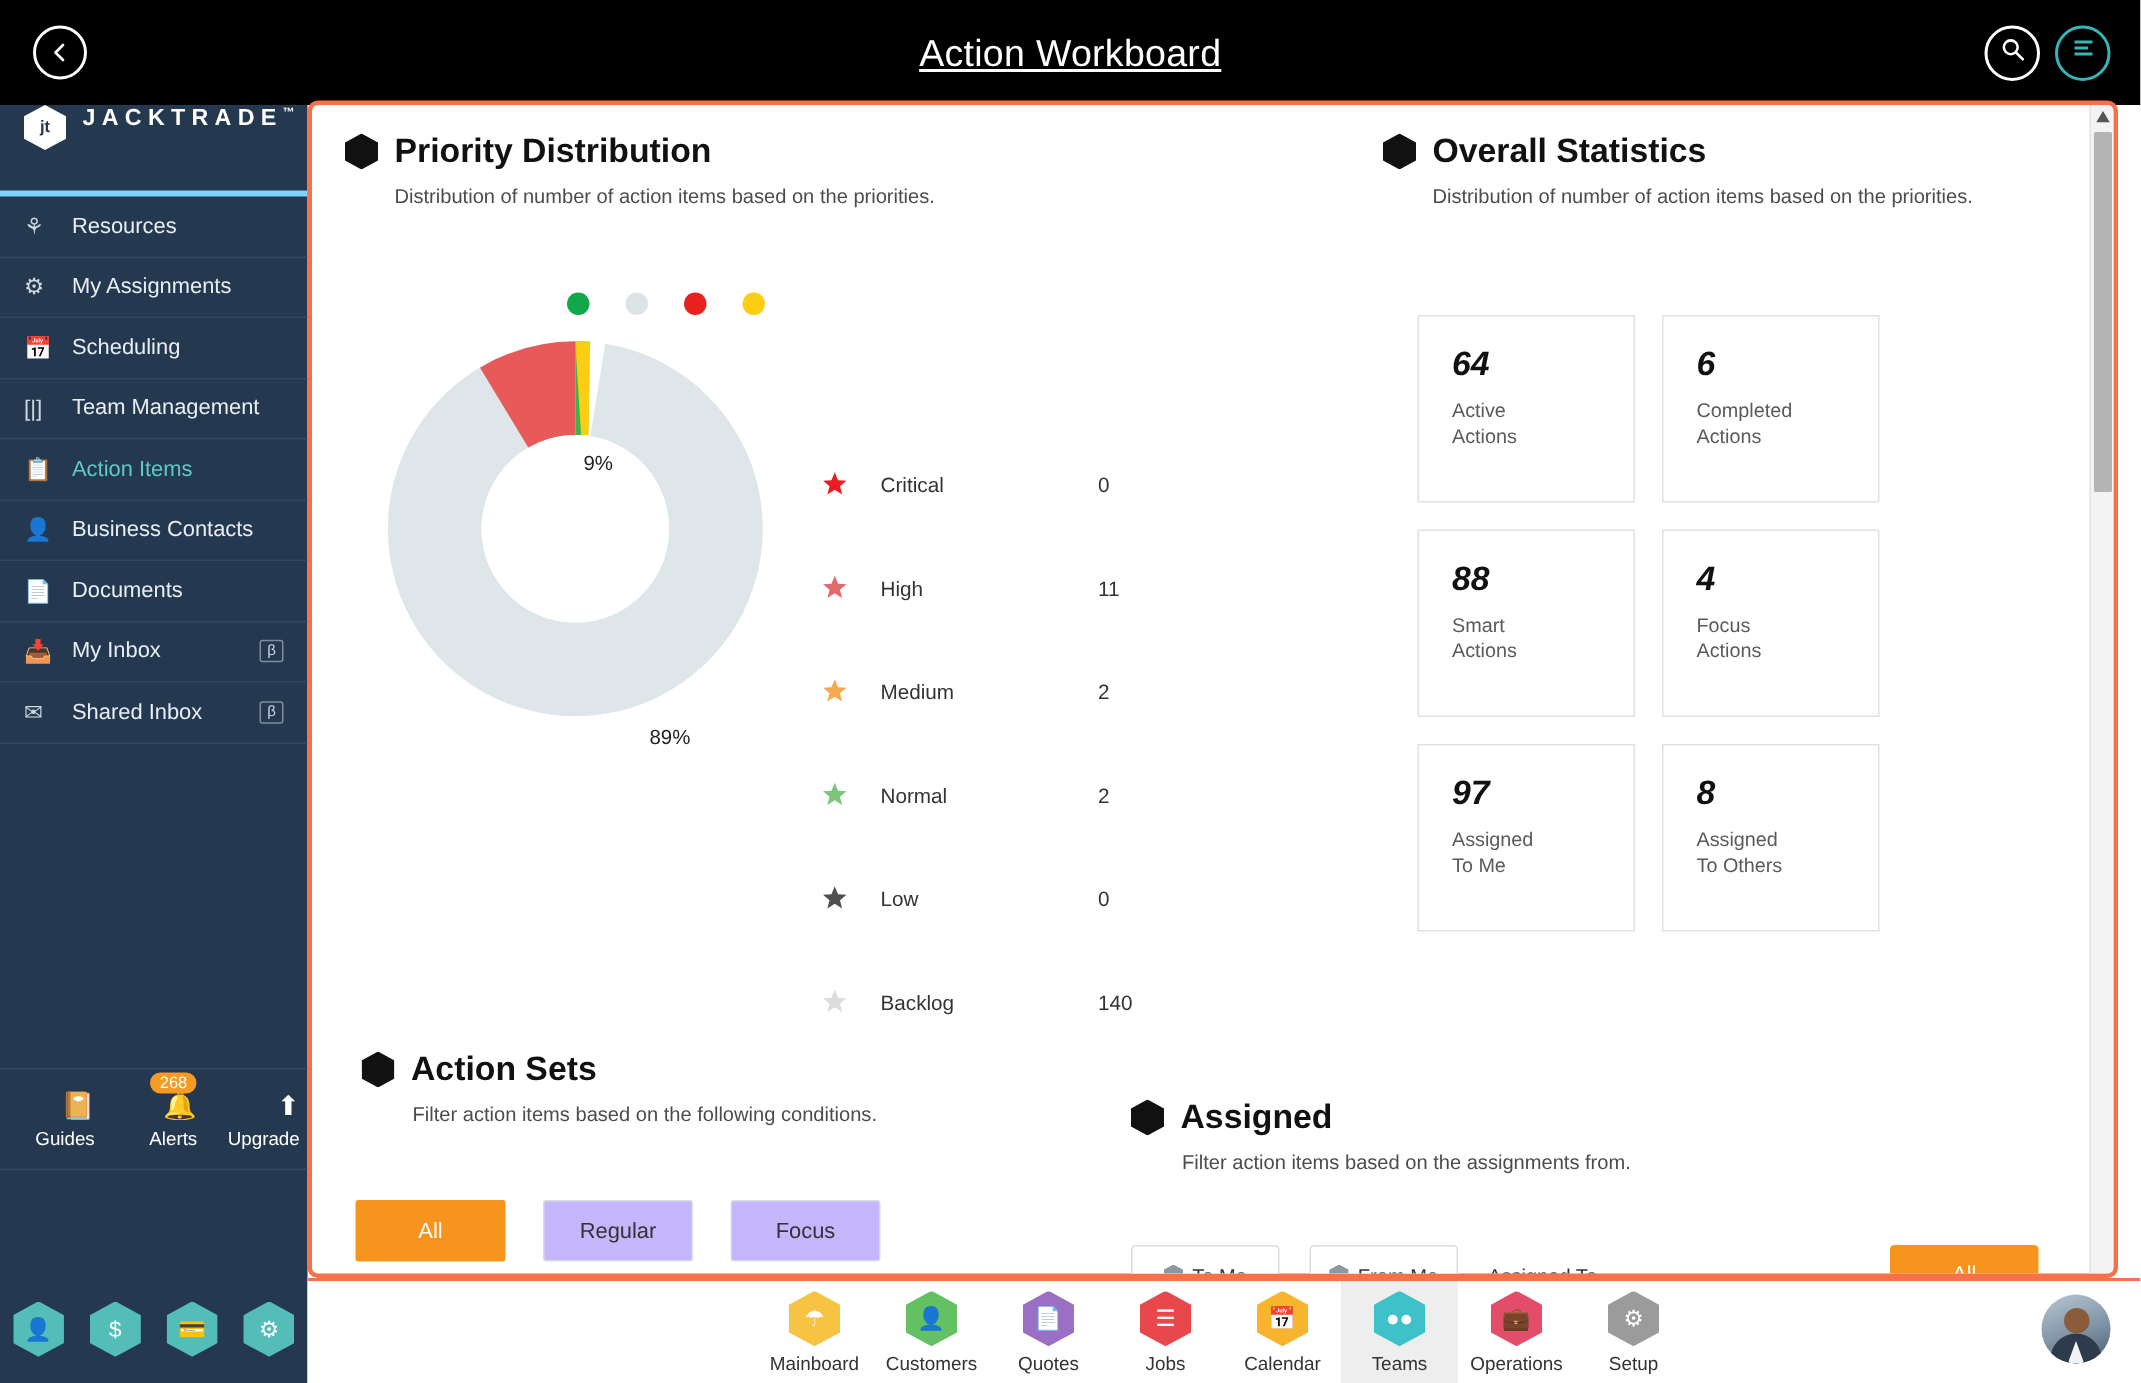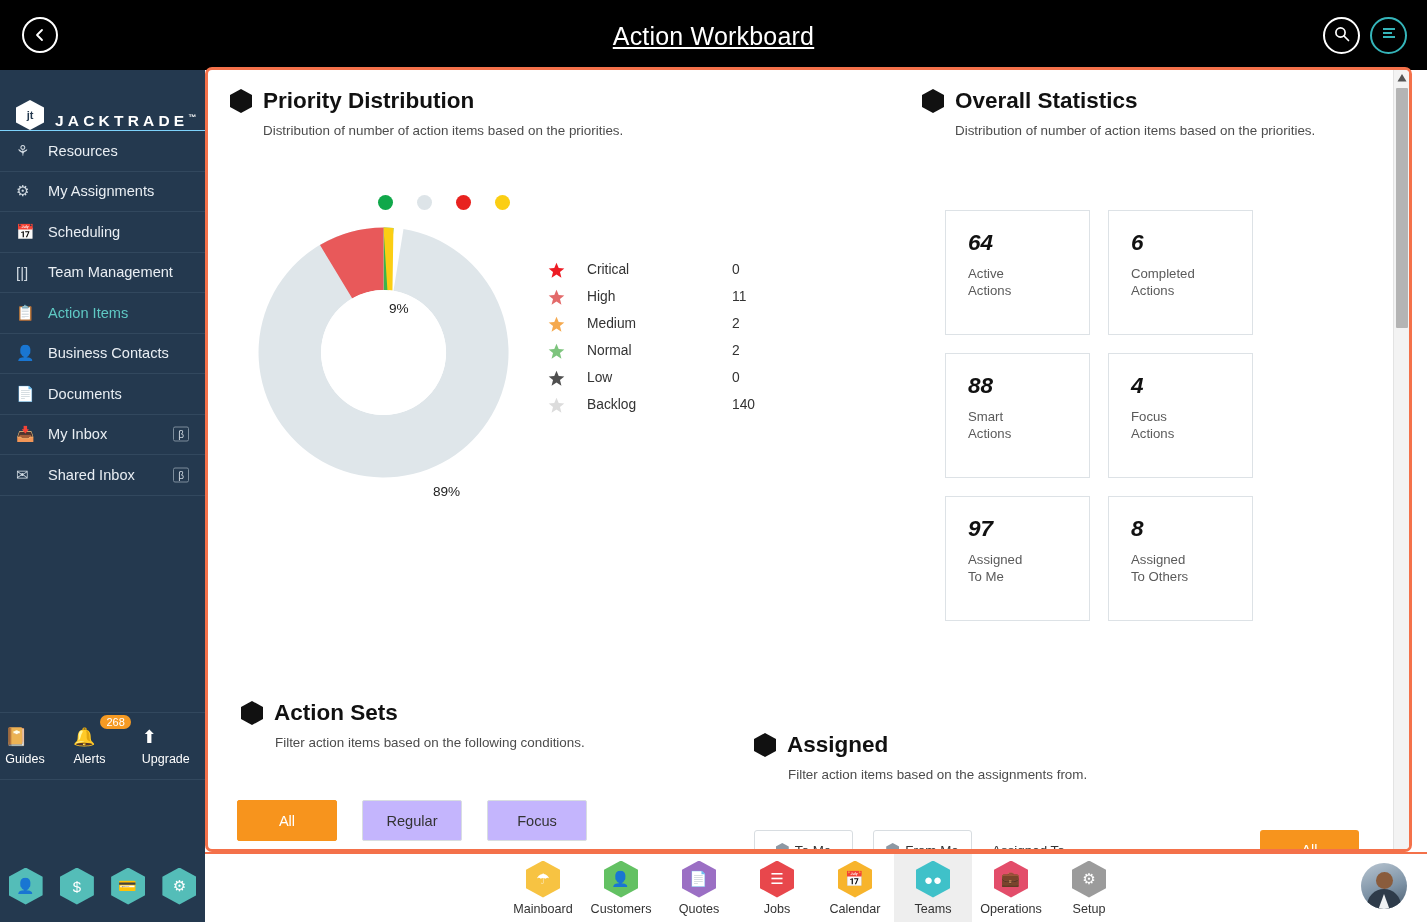--- a/index.html
+++ b/index.html
@@ -35,22 +35,22 @@
   }
   .hdr-circle.search { border:2px solid #ffffff; }
   .hdr-circle.menu   { border:2px solid #35b5ba; }
 
   
   .sidebar {
     position:absolute; left:0; top:70px; width:205px; height:782px;
     background:#24394f;
   }
   .brand {
-    height:61px; display:flex; align-items:flex-end; gap:11px; padding-left:16px;
-    border-bottom:1px solid #7dd3fc;
+    height:61px; display:flex; align-items:flex-start; gap:11px; padding-left:16px;
+    border-bottom:4px solid #7dd3fc;
   }
   .brand-hex {
     width:28px; height:30px; background:#ffffff;
     clip-path:polygon(50% 0%,100% 25%,100% 75%,50% 100%,0% 75%,0% 25%);
     display:flex; align-items:center; justify-content:center;
     color:#24394f; font-size:11px; font-weight:bold;
   }
   .brand-name {
     color:#ffffff; font-size:15.5px; font-weight:bold; letter-spacing:4.2px;
   }
@@ -70,21 +70,21 @@
     position:absolute; right:16px; top:50%; transform:translateY(-50%);
     border:1px solid #7c8d9c; color:#cfd8e0; font-size:10px;
     padding:1px 4px; border-radius:2px; line-height:1.1;
   }
 
   .side-bottom {
     position:absolute; bottom:72px; left:0; width:205px; height:68px;
     display:flex; justify-content:space-around; align-items:center;
     border-top:1px solid #32485e; border-bottom:1px solid #32485e;
   }
-  .sb-item { text-align:left; cursor:pointer; position:relative; width:58px; }
+  .sb-item { text-align:right; cursor:pointer; position:relative; width:58px; }
   .sb-ico { color:#ffffff; font-size:18px; height:22px; }
   .sb-lbl { color:#ffffff; font-size:12.5px; margin-top:4px; }
   .sb-badge {
     position:absolute; top:-11px; left:50%; margin-left:-2px;
     background:#f59a23; color:#ffffff; font-size:11px;
     border-radius:9px; padding:1px 6px; font-weight:500;
   }
   .side-hexrow {
     position:absolute; bottom:0; left:0; width:205px; height:72px;
     display:flex; justify-content:space-around; align-items:center;
@@ -120,21 +120,21 @@
   .dots-row {
     position:absolute; left:170px; top:125px; display:flex; gap:24px;
   }
   .dot { width:15px; height:15px; border-radius:50%; }
 
   .donut-wrap { position:absolute; left:48px; top:155px; width:255px; height:255px; }
   .pct-9  { position:absolute; left:133px; top:76px; font-size:13.6px; color:#222; }
   .pct-89 { position:absolute; left:177px; top:259px; font-size:13.6px; color:#222; }
 
   .legend { position:absolute; left:340px; top:192px; }
-  .lg-row { display:flex; align-items:flex-start; height:27px; }
+  .lg-row { display:flex; align-items:flex-end; height:27px;margin-top:42px; }
   .lg-star { width:17px; height:17px; flex:none; }
   .lg-name { font-size:13.8px; color:#333333; margin-left:22px; width:145px; }
   .lg-val  { font-size:13.8px; color:#333333; }
 
   
   .stats { position:absolute; left:714px; top:18px; width:430px; }
   .stats .sec-sub { margin:9px 0 0 33px; }
   .cards {
     position:absolute; left:737px; top:140px;
     display:grid; grid-template-columns:145px 145px; gap:18px 18px;

